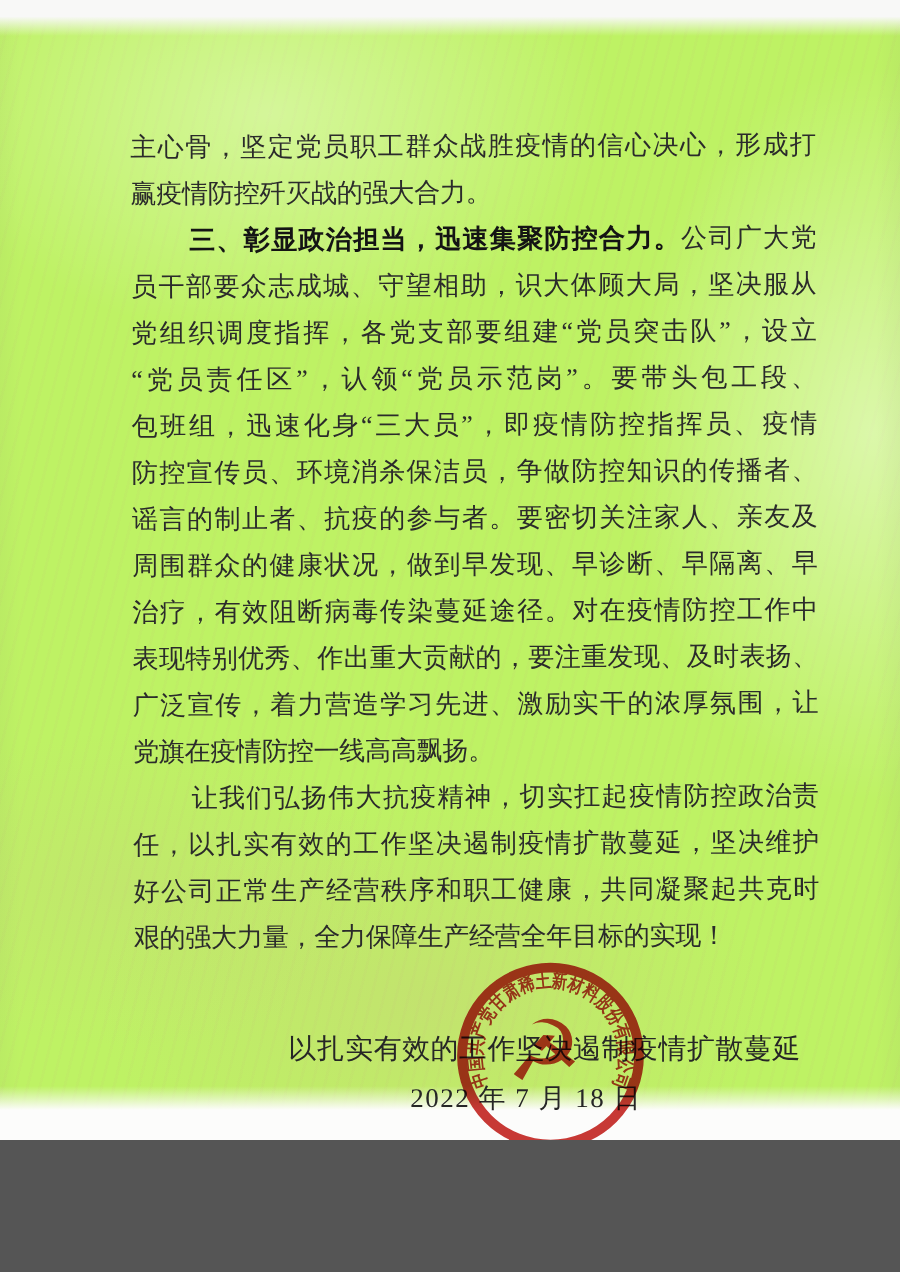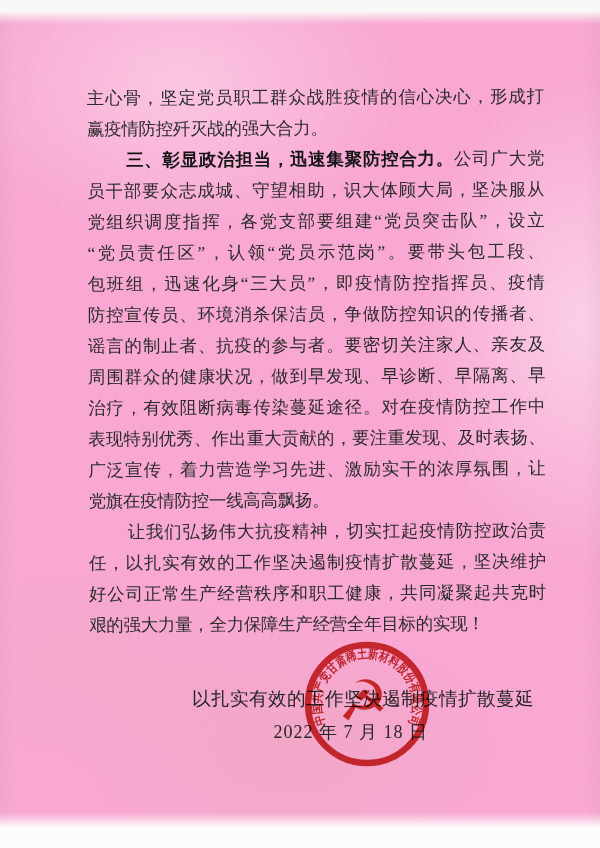--- a/index.html
+++ b/index.html
@@ -1,18 +1,18 @@
 <!DOCTYPE html>
 <html lang="zh"><head>
 <meta charset="utf-8">
 <style>
   html,body{margin:0;padding:0;background:#555;}
   .screen{
-    position:relative;width:600px;height:848px;overflow:hidden;
-    background:#f9a8d4;
+    position:relative;width:600px;height:760px;overflow:hidden;
+    background:#bef264;
     font-family:"Liberation Serif","DejaVu Serif",serif;
   }
   
   .texture{
     position:absolute;inset:0;pointer-events:none;
     background-image:
       linear-gradient(180deg,#f8f8f7 0,#f8f8f7 11px,rgba(248,248,247,0) 24px),
       linear-gradient(0deg,#fcfcfb 0,#fcfcfb 20px,rgba(252,252,251,0) 36px),
       linear-gradient(90deg,rgba(120,110,105,0.05) 0,rgba(120,110,105,0) 14px),
       linear-gradient(270deg,rgba(120,110,105,0.06) 0,rgba(120,110,105,0) 16px),

